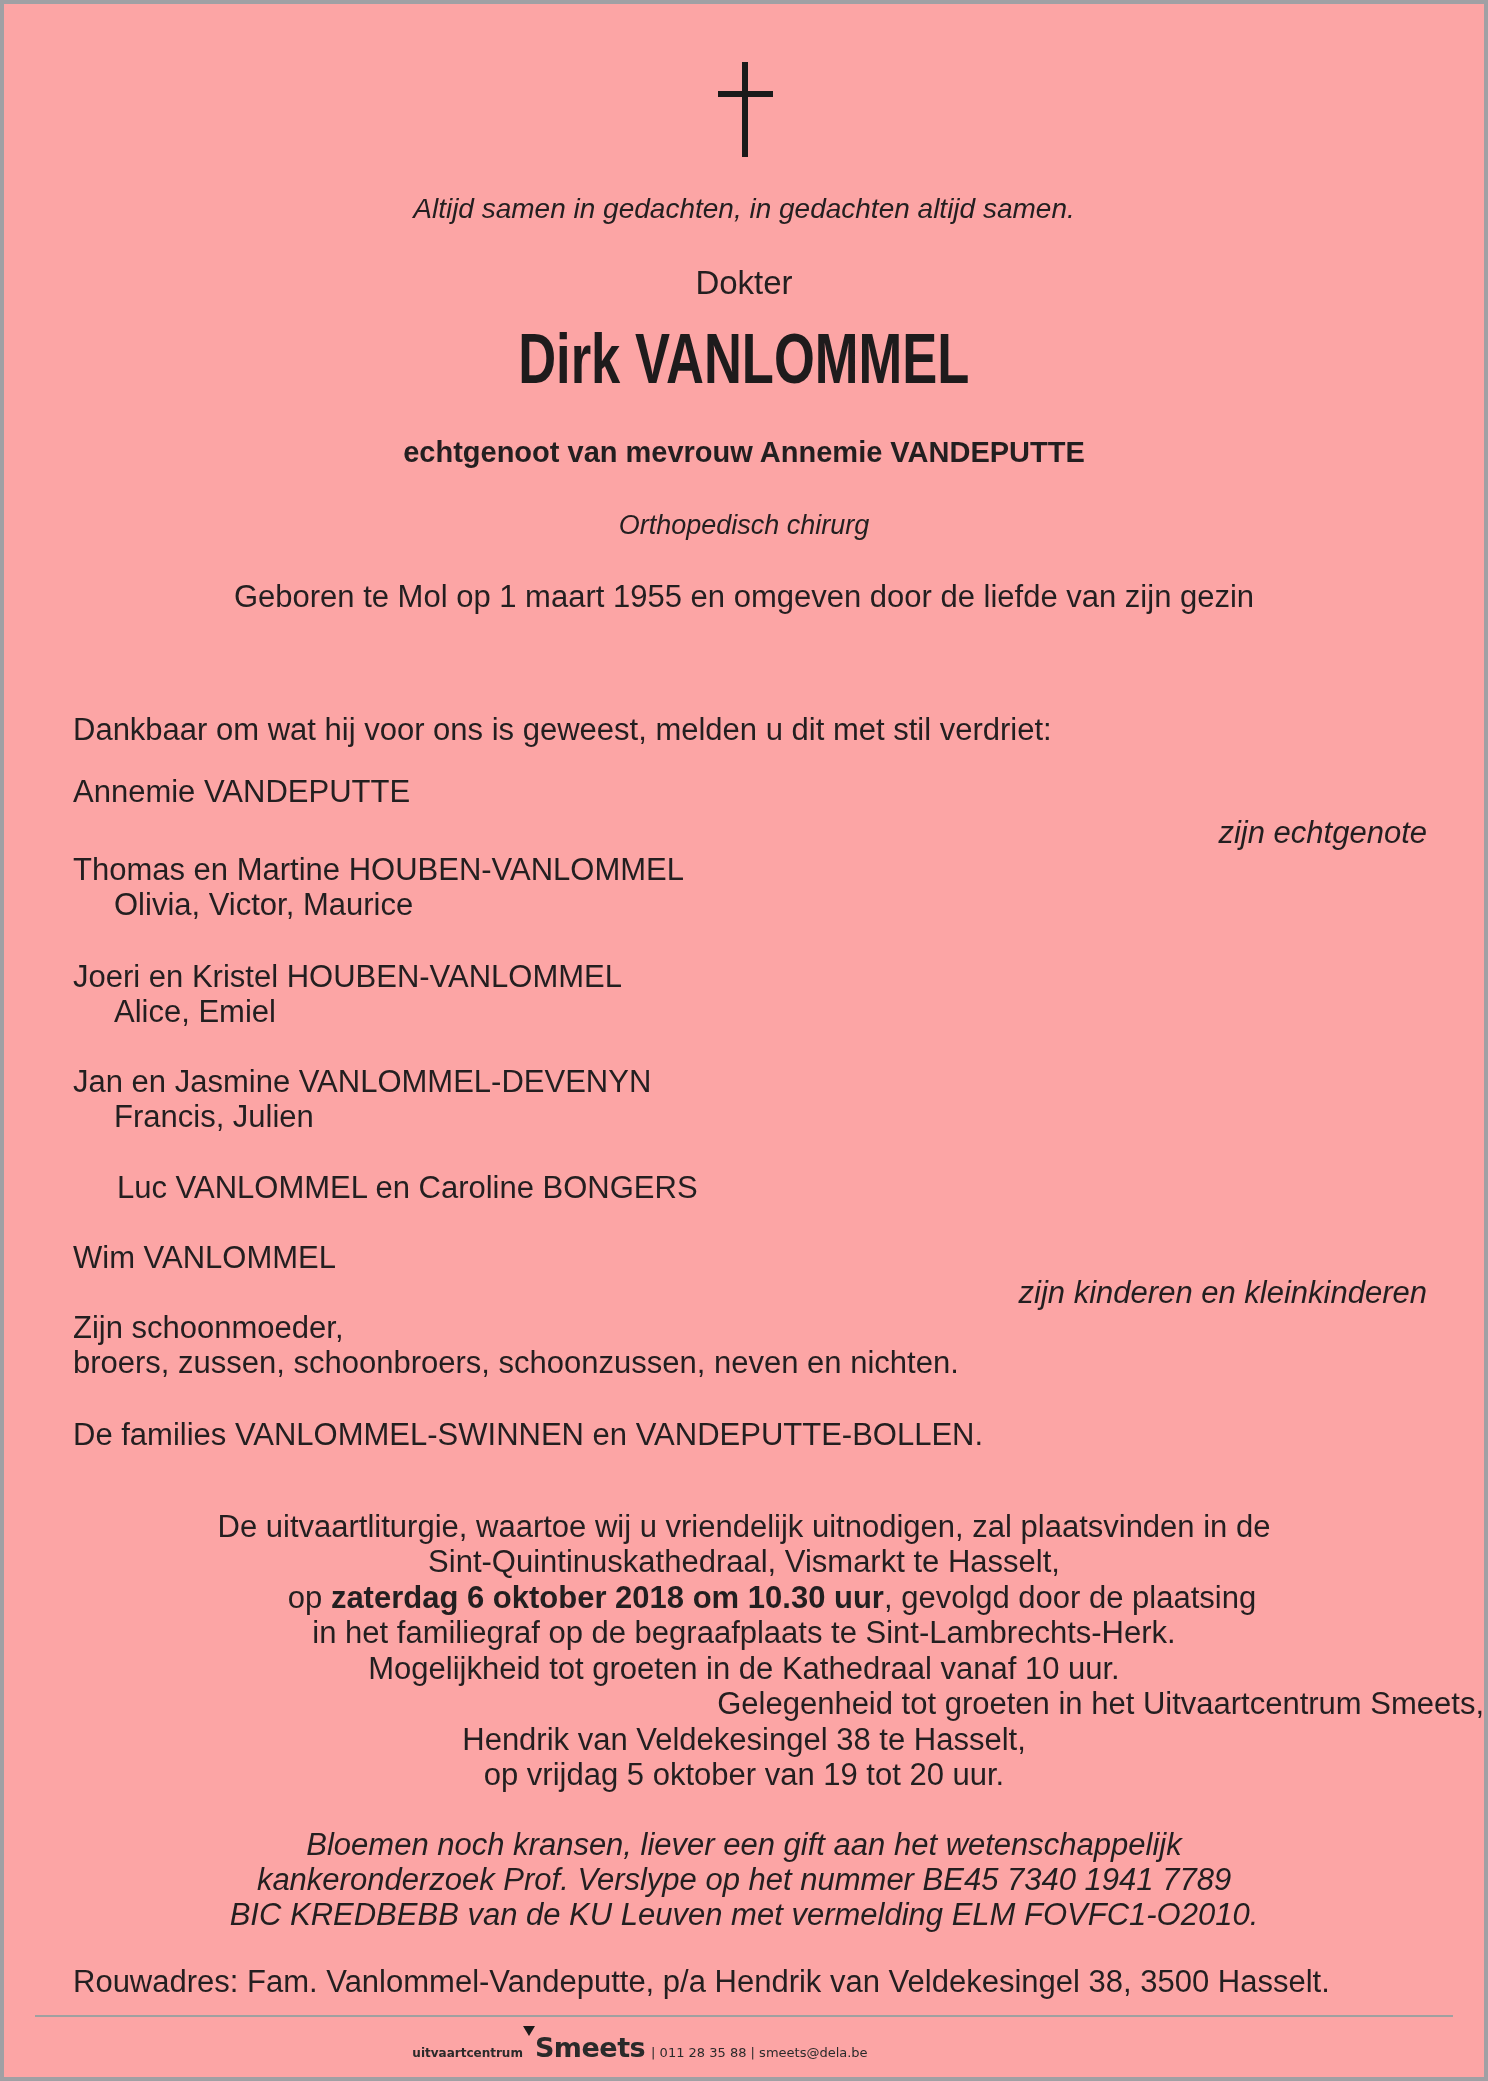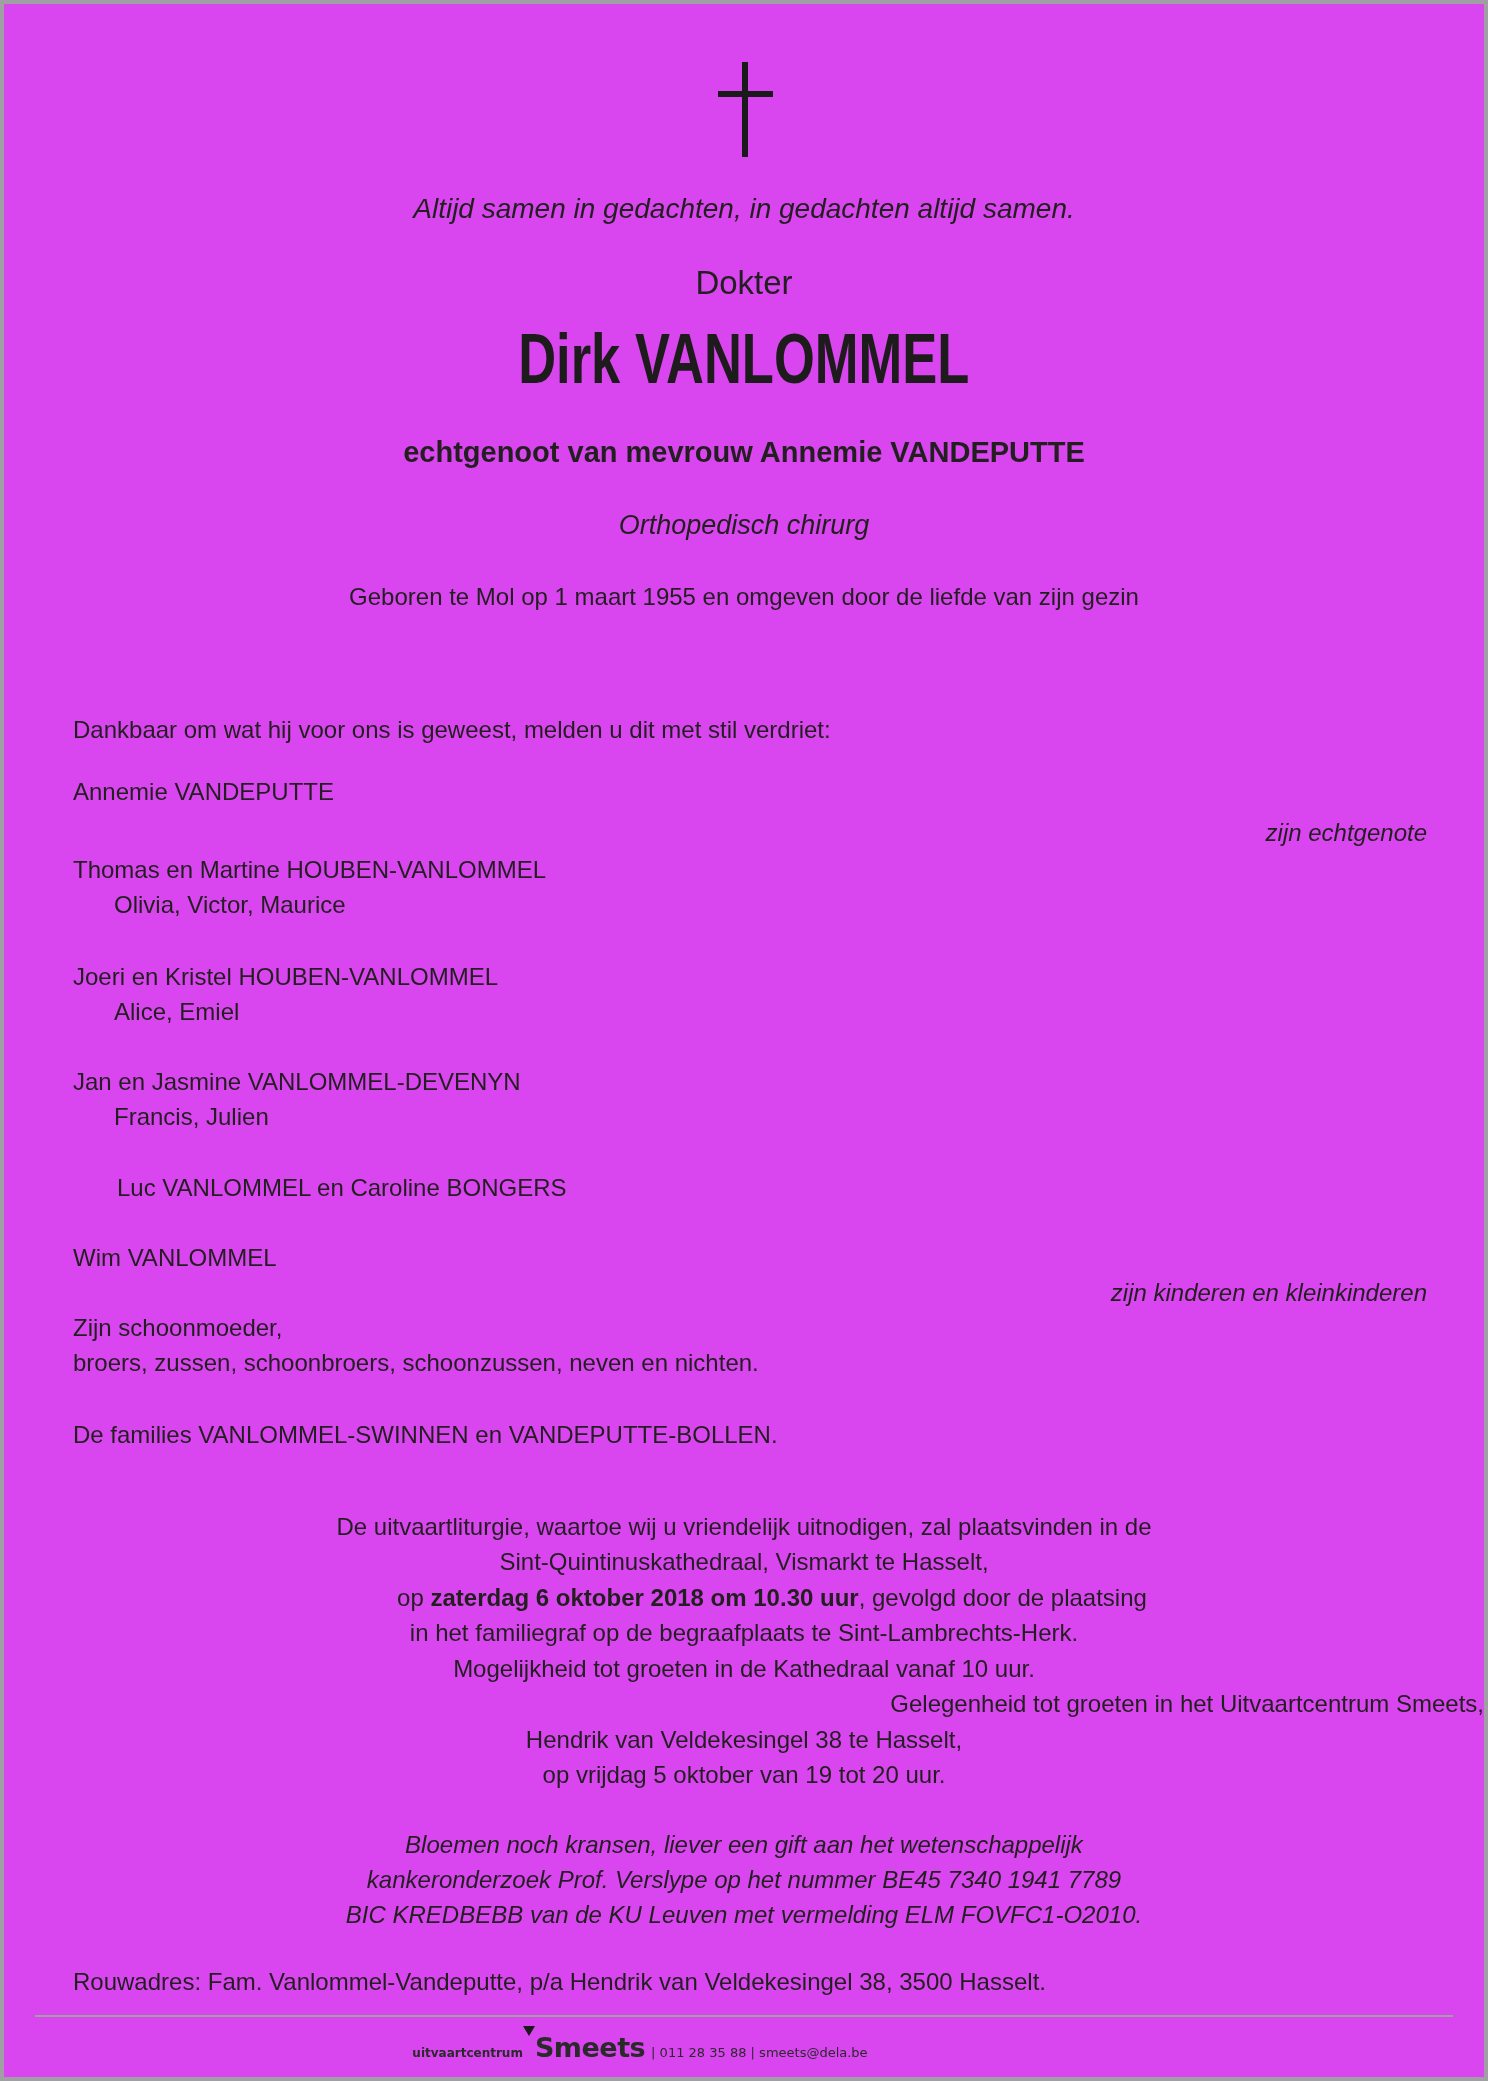--- a/index.html
+++ b/index.html
@@ -1,19 +1,19 @@
 <!DOCTYPE html>
 <html><head>
 <meta charset="utf-8">
 <style>
   html, body { margin:0; padding:0; }
   body { width:1488px; height:2081px; background:#a0a0a4; position:relative; overflow:hidden;
          font-family:"Liberation Sans", sans-serif; color:#231f20; }
-  .page { position:absolute; left:4px; top:4px; width:1480px; height:2073px; background:#d946ef; }
-  .ln { position:absolute; white-space:nowrap; font-size:24px; line-height:35px; height:35px; }
+  .page { position:absolute; left:4px; top:4px; width:1480px; height:2073px; background:#fca5a5; }
+  .ln { position:absolute; white-space:nowrap; font-size:31px; line-height:35px; height:35px; }
   .c { left:0; width:1480px; text-align:center; }
   .l { left:69px; }
   .ind { left:110px; }
   .r { right:57px; text-align:right; }
   .it { font-style:italic; }
   .b { font-weight:bold; }
   .cross-v { position:absolute; left:738px; top:58px; width:6px; height:95px; background:#1a1a1a; }
   .cross-h { position:absolute; left:714px; top:87px; width:55px; height:6px; background:#1a1a1a; }
   .name { position:absolute; left:0; width:1480px; text-align:center; top:315px; height:80px; line-height:80px; }
   .name span { display:inline-block; font-size:70px; font-weight:bold; transform:scaleX(0.75); transform-origin:center; letter-spacing:0px; color:#1e1b1c; }

